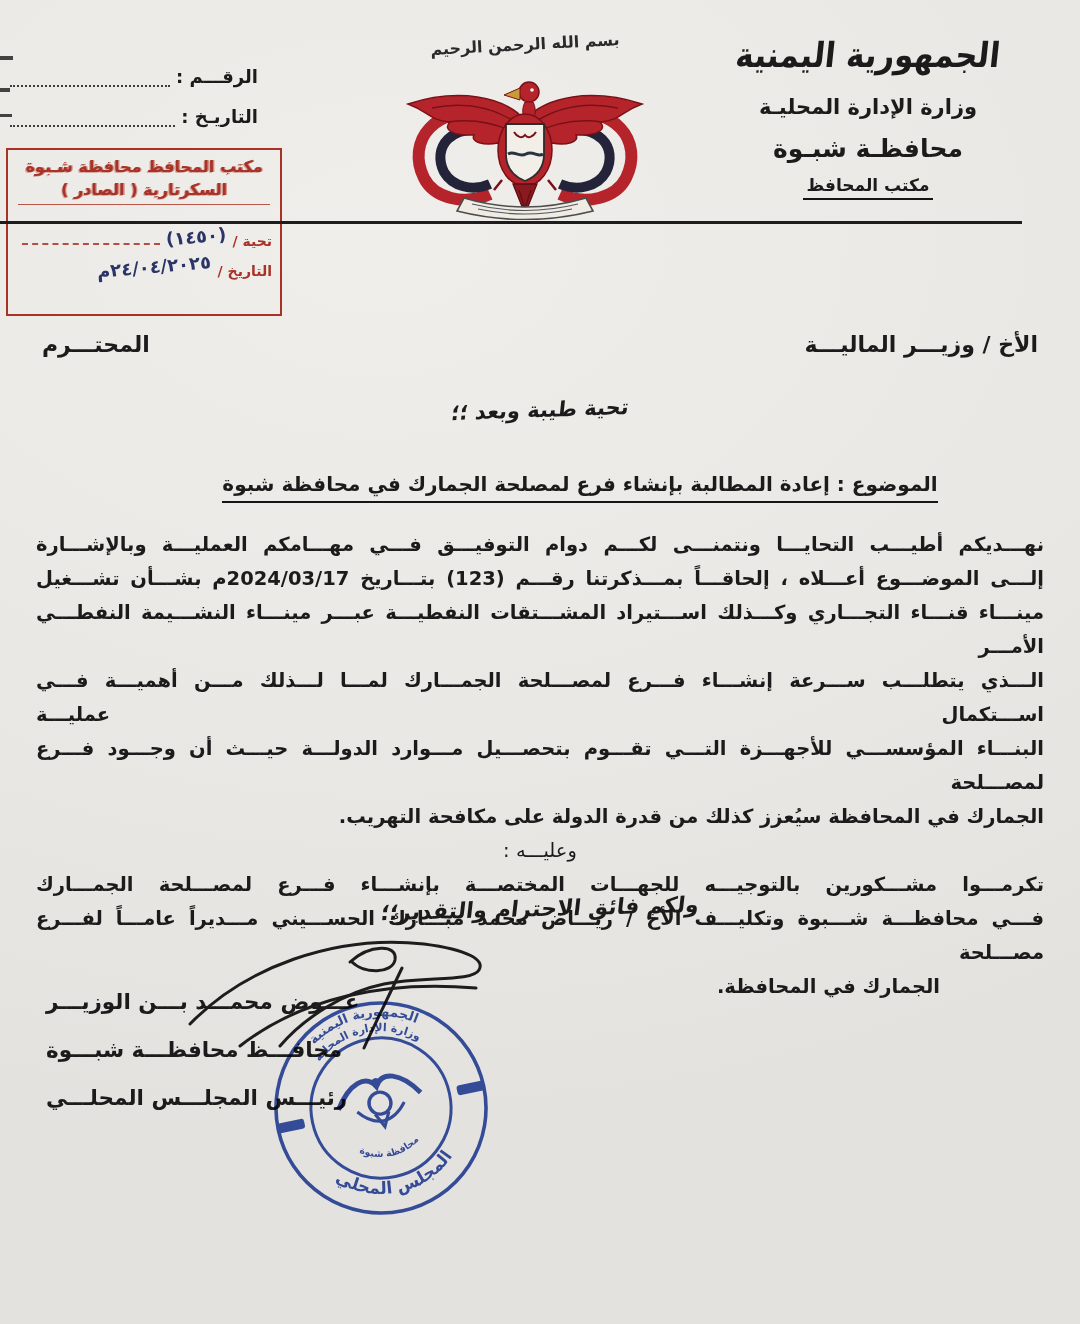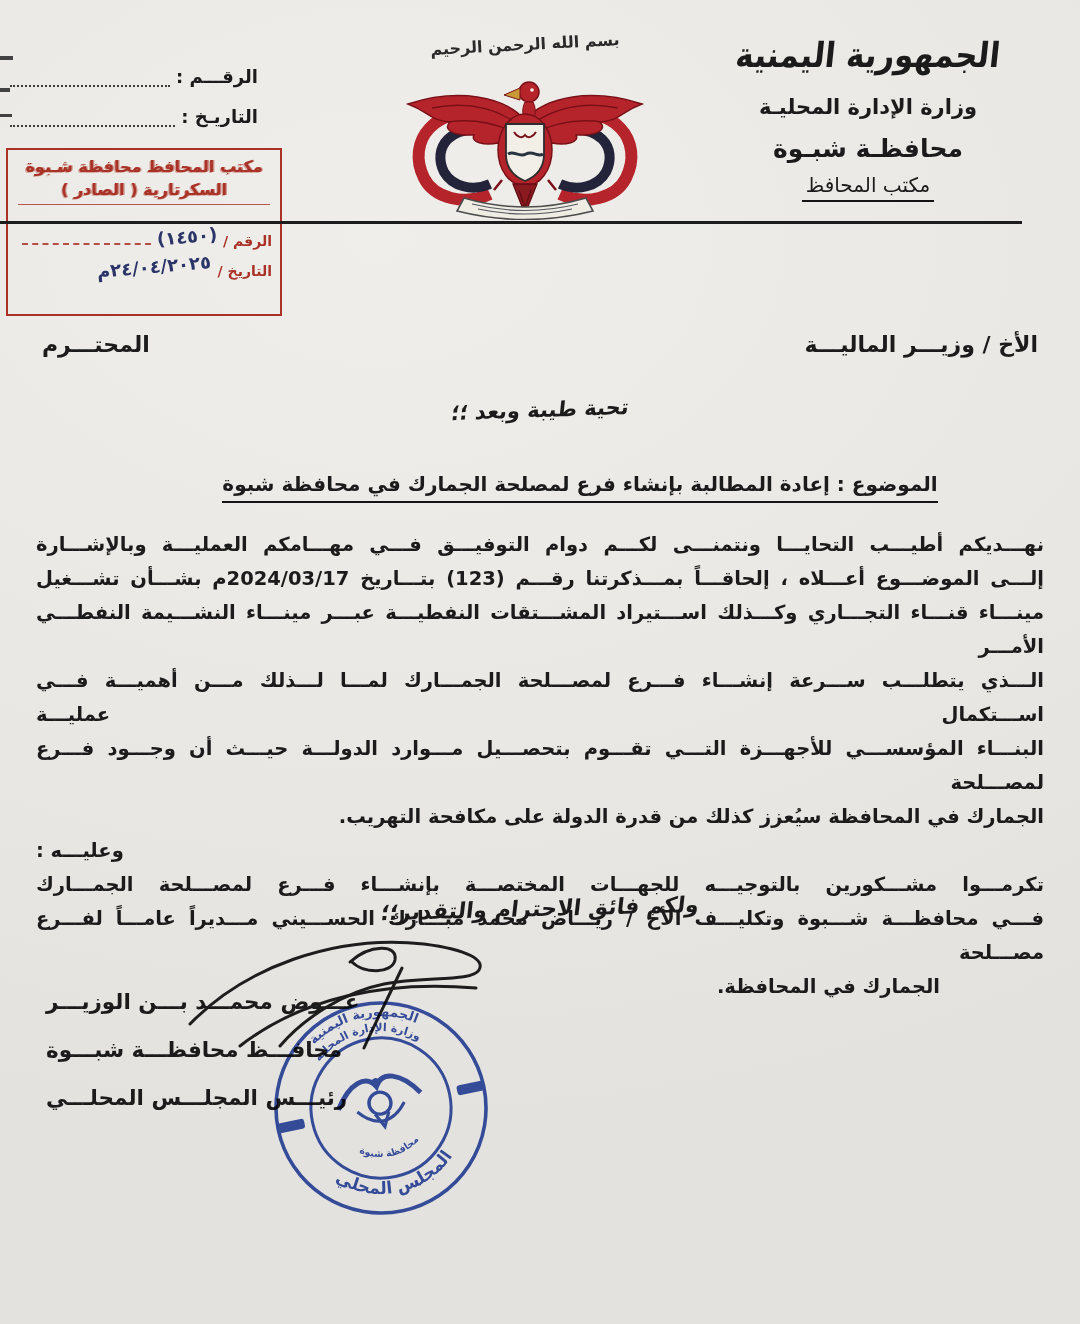--- a/index.html
+++ b/index.html
@@ -34,21 +34,21 @@
   .rs-row{display:flex;align-items:flex-end;direction:rtl;margin-top:9px;}
   .rs-label{font-size:14px;font-weight:700;white-space:nowrap;}
   .rs-value{font-size:18px;font-weight:700;color:#2b3468;white-space:nowrap;
     transform:rotate(-5deg) translateY(-2px);margin-right:6px;letter-spacing:1px;}
   .rs-leader{flex:1;border-bottom:2px dashed rgba(169,50,38,.85);height:1em;margin:0 6px 4px 6px;}
   
   .letterhead{right:44px;top:26px;width:336px;text-align:center;}
   .lh-country{font-size:31px;font-weight:700;line-height:58px;transform:skewX(-6deg) scaleY(1.12);letter-spacing:-1px;}
   .lh-ministry{font-size:21px;font-weight:700;line-height:46px;}
   .lh-gov{font-size:25px;font-weight:700;line-height:38px;}
-  .lh-office{font-size:20px;font-weight:400;line-height:34px;}
+  .lh-office{font-size:17px;font-weight:700;line-height:34px;}
   .lh-office span{border-bottom:2.5px solid #141414;padding:0 4px 3px 4px;}
   
   .emblem{left:392px;top:28px;width:266px;text-align:center;}
   .bismillah{font-size:16px;font-weight:700;line-height:34px;transform:rotate(-3deg);color:#2a2a2a;}
   
   .main-rule{top:221px;left:0;width:1022px;height:3px;background:#1d1d1d;}
   
   .recipient{top:332px;left:42px;right:42px;display:flex;justify-content:space-between;direction:rtl;}
   .recipient div{font-size:22px;font-weight:700;}
   
@@ -57,21 +57,21 @@
   .closing{top:896px;left:0;width:100%;text-align:center;font-size:22px;font-weight:700;
     transform:rotate(-1.5deg) skewX(-8deg);}
   
   .subject{top:472px;left:0;width:100%;text-align:center;margin-left:40px;}
   .subject span{font-size:20px;font-weight:700;border-bottom:2.2px solid #151515;padding-bottom:5px;}
   
   .body-block{top:528px;left:36px;right:36px;font-size:19.5px;font-weight:700;direction:rtl;}
   .bline{line-height:34px;text-align:justify;text-align-last:justify;}
   .bline.endline{text-align:right;text-align-last:right;}
   .bline.indent{margin-right:104px;}
-  .transition{line-height:34px;font-weight:700;text-align:left;}
+  .transition{line-height:34px;font-weight:400;text-align:center;}
   
   .signature{left:46px;top:978px;width:400px;direction:rtl;text-align:left;}
   .sig-line{font-size:21.5px;font-weight:700;line-height:48px;white-space:nowrap;}
   
   .squiggle{left:182px;top:926px;}
   .blue-stamp{left:266px;top:993px;mix-blend-mode:multiply;transform:rotate(-12deg);}
   
   .artifact{background:#242424;opacity:.85;}
 </style>
 </head>
@@ -91,21 +91,21 @@
     <span class="meta-label">التاريـخ :</span>
     <span class="leader"></span>
   </div>
 
   <div class="abs red-stamp">
     <div class="rs-line">مكتب المحافظ محافظة شـبوة</div>
     <div class="rs-line">السكرتارية ( الصادر )</div>
     <div class="rs-divider"></div>
     <div class="rs-rows">
       <div class="rs-row">
-        <span class="rs-label">الرقم /</span>
+        <span class="rs-label">تحية /</span>
         <span class="rs-value">(١٤٥٠)</span>
         <span class="rs-leader"></span>
       </div>
       <div class="rs-row">
         <span class="rs-label">التاريخ /</span>
         <span class="rs-value">٢٤/٠٤/٢٠٢٥م</span>
       </div>
     </div>
   </div>
 

